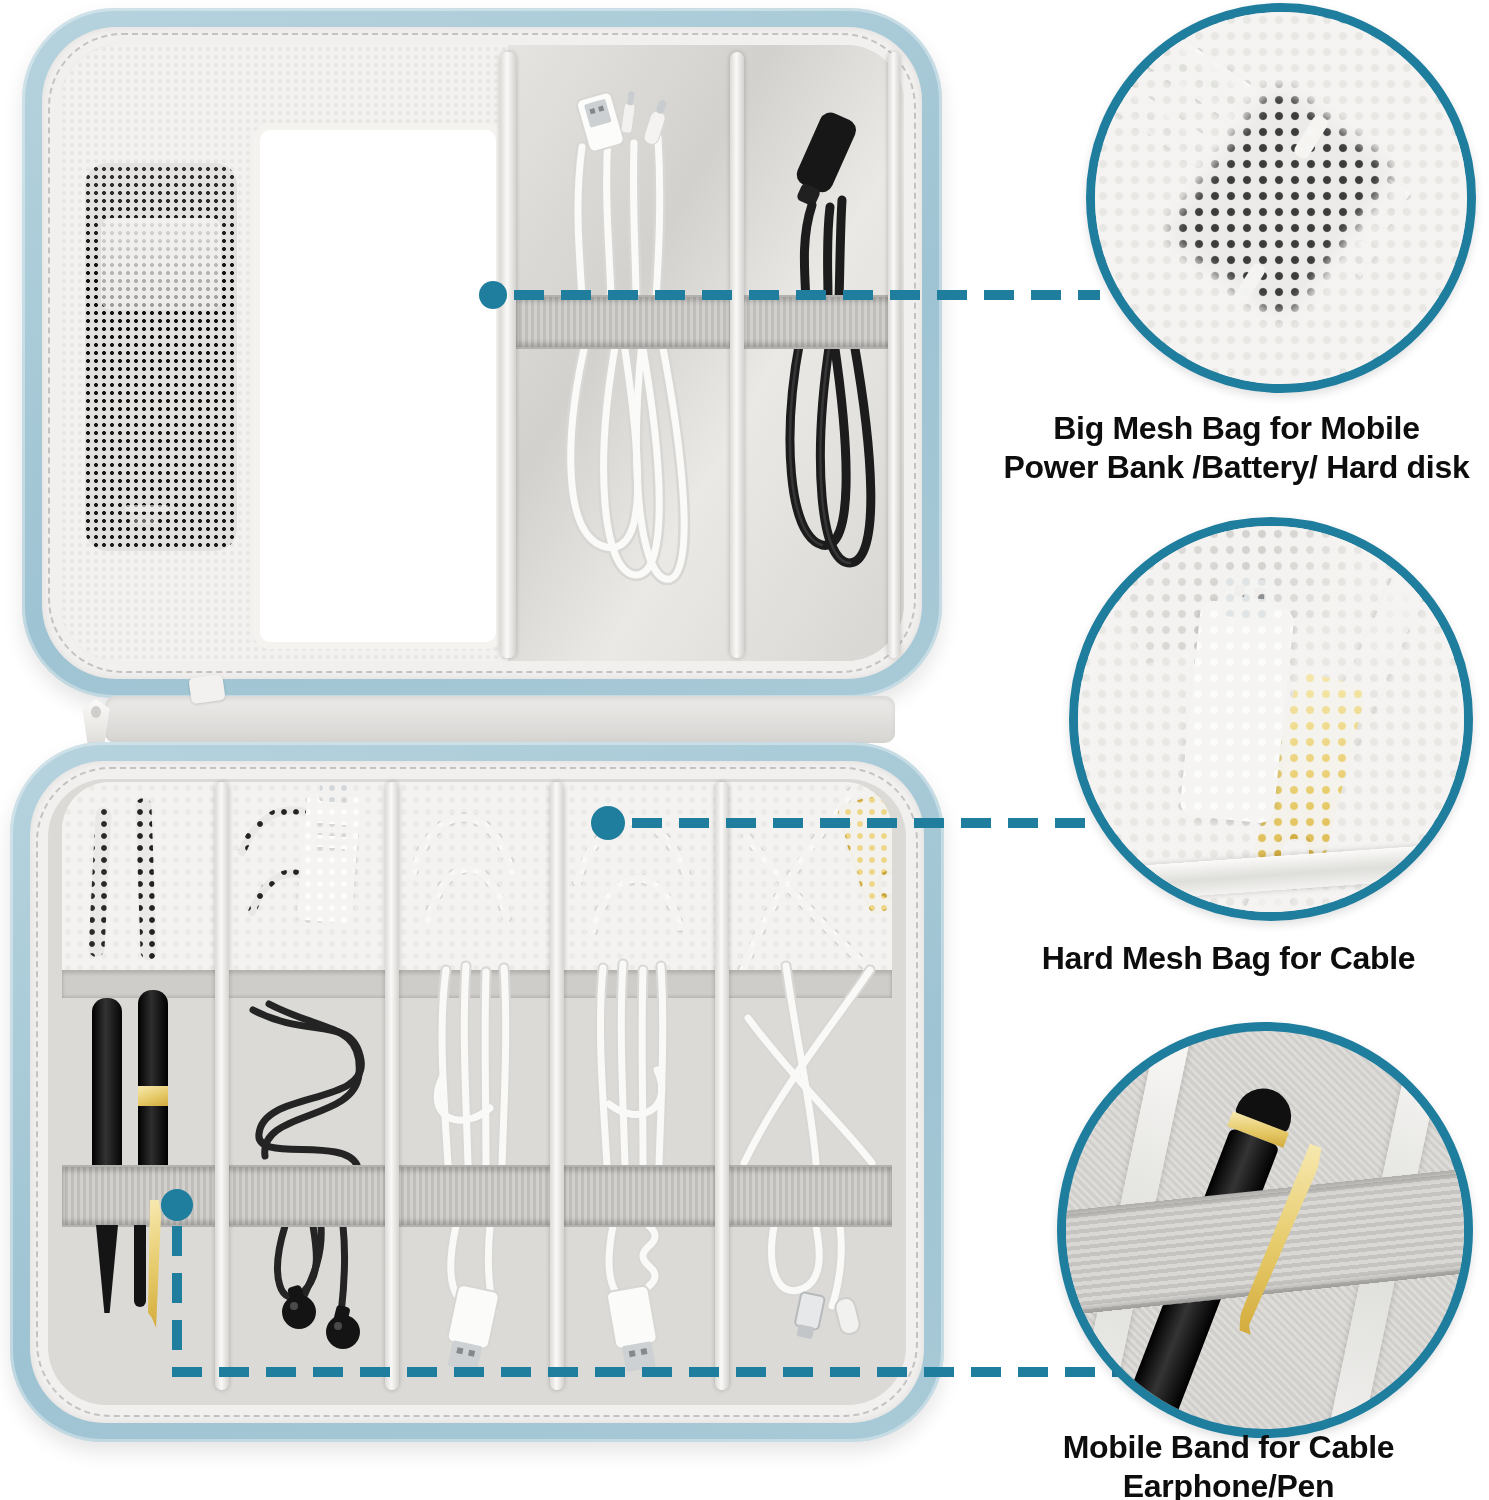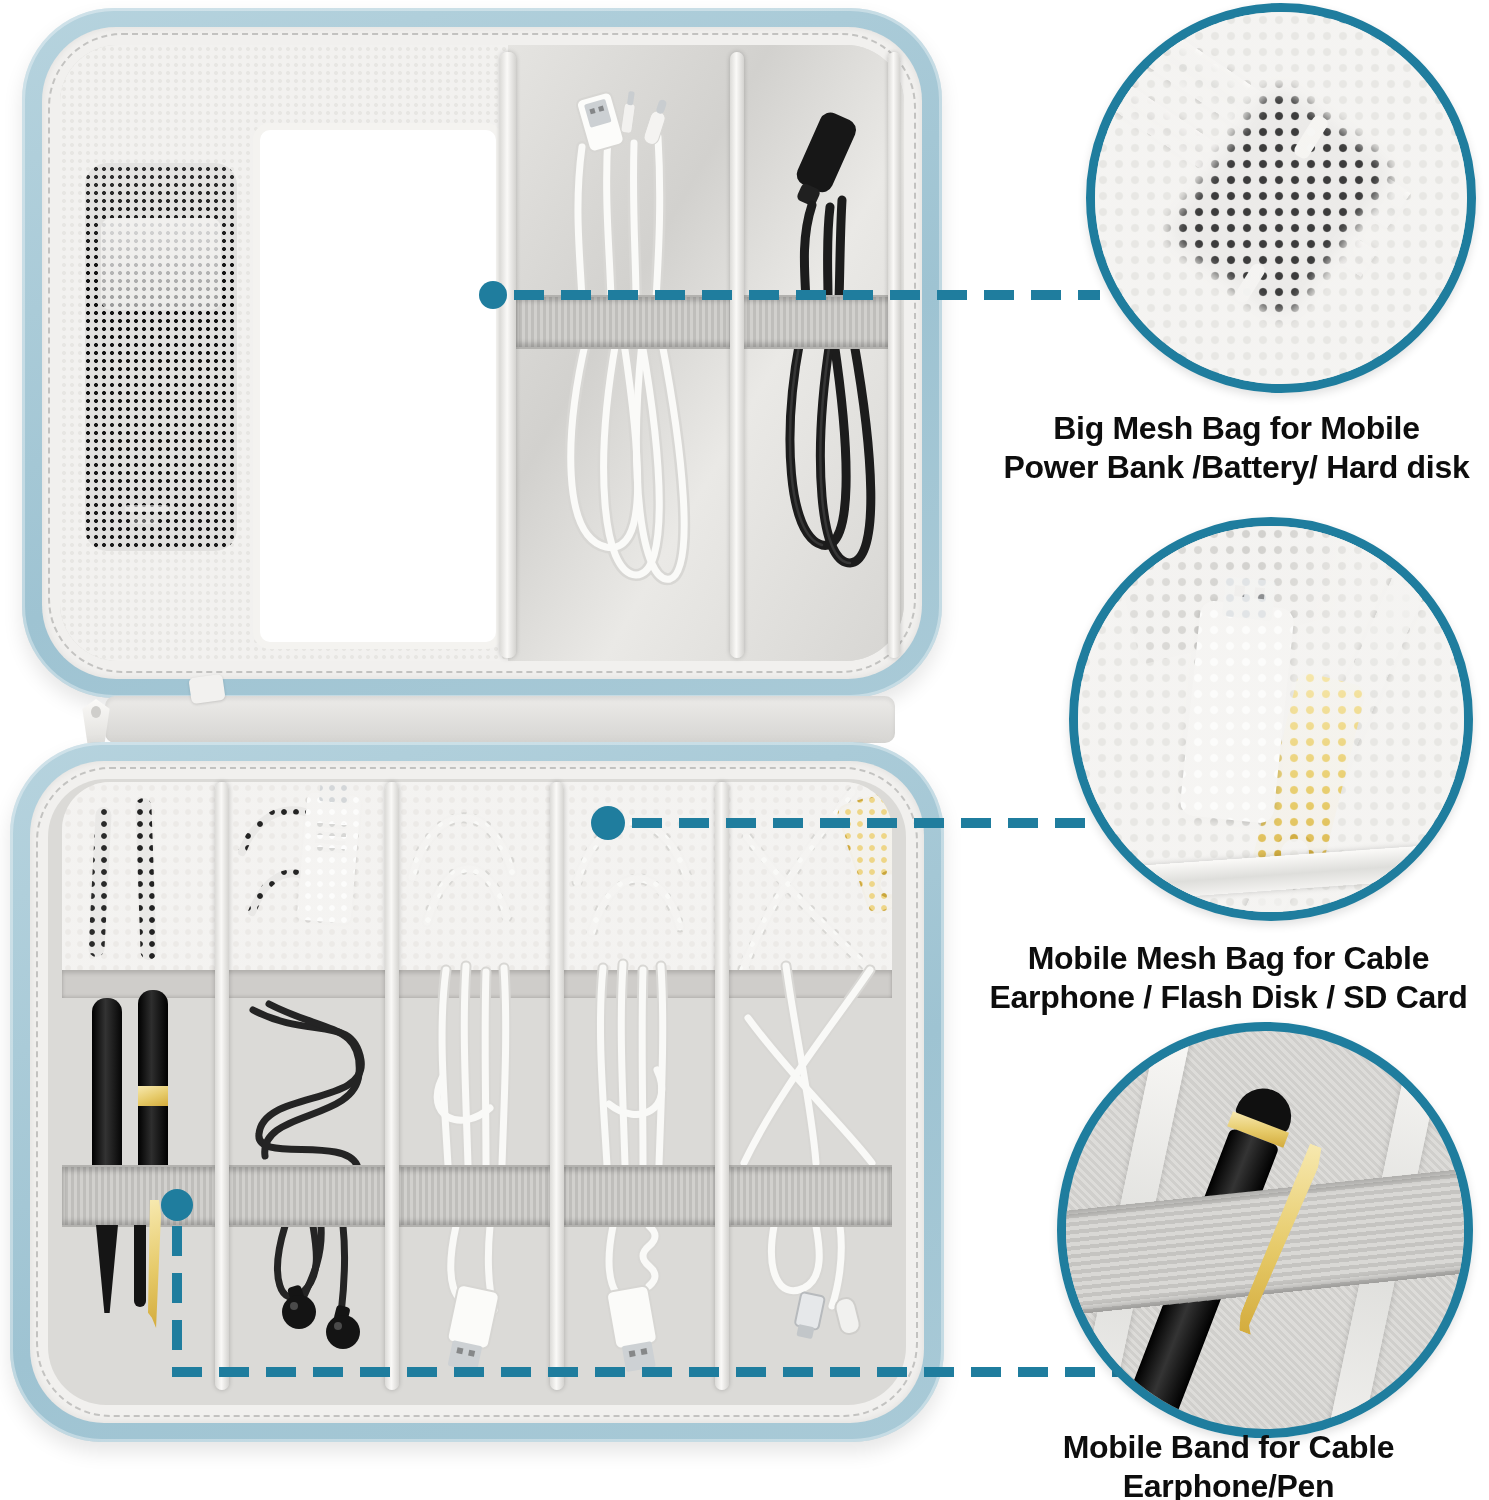--- a/index.html
+++ b/index.html
@@ -328,21 +328,20 @@
          box-shadow:inset 0 5px 6px rgba(0,0,0,.2), inset 0 -5px 6px rgba(0,0,0,.2);"></div>
     <div class="abs goldgrad" style="left:204px;top:108px;width:20px;height:200px;transform:rotate(21deg);
          clip-path:polygon(20% 0,80% 0,100% 10%,60% 96%,85% 100%,25% 100%,0 92%);box-shadow:0 2px 5px rgba(0,0,0,.25);"></div>
   </div>
 
   <div class="caption" style="left:976px;top:409px;width:521px;">
     <div>Big Mesh Bag for Mobile</div>
     <div>Power Bank /Battery/ Hard disk</div>
   </div>
   <div class="caption" style="left:968px;top:939px;width:521px;">
-    <div>Mobile Mesh Bag for Cable</div>
-    <div>Earphone / Flash Disk / SD Card</div>
+    <div>Hard Mesh Bag for Cable</div>
   </div>
   <div class="caption" style="left:988px;top:1428px;width:481px;">
     <div>Mobile Band for Cable</div>
     <div>Earphone/Pen</div>
   </div>
 
 </div>
 
 </body></html>

